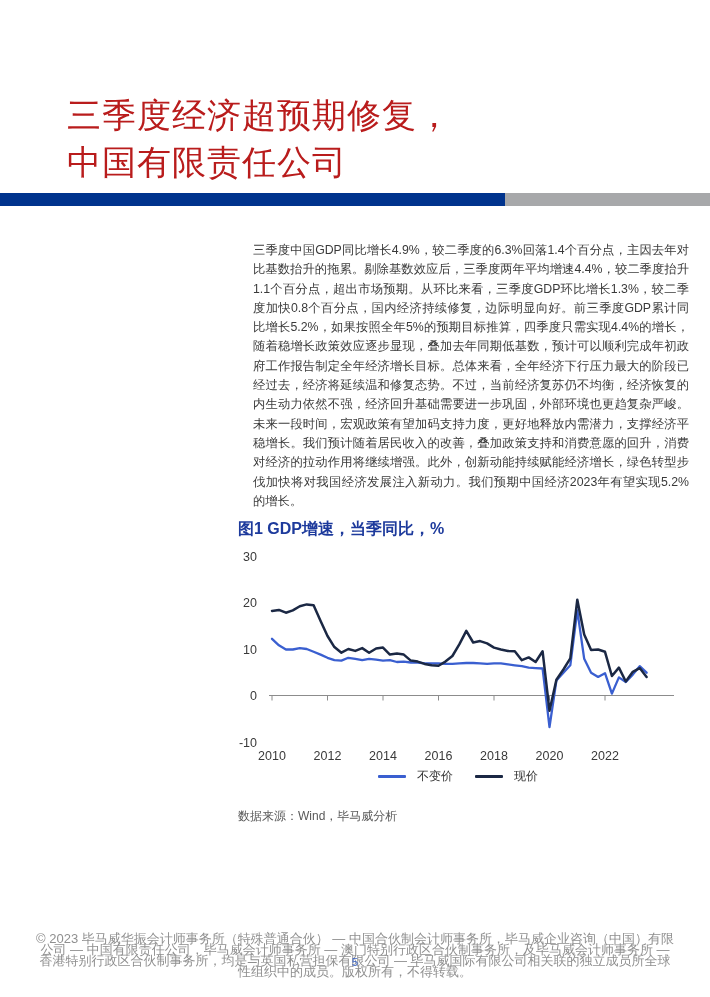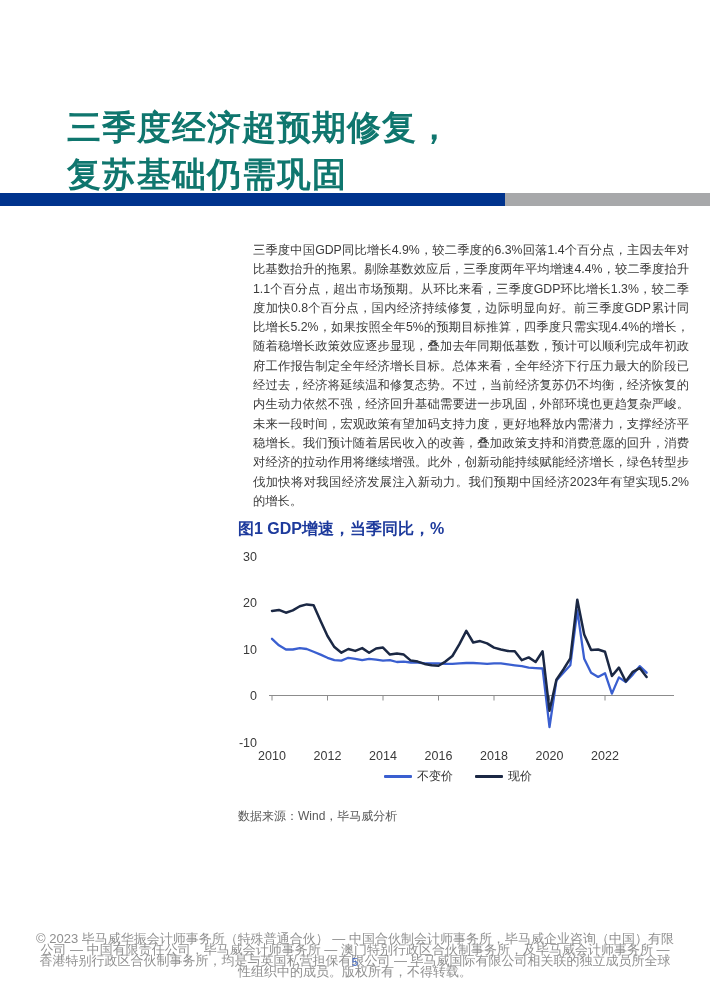--- a/index.html
+++ b/index.html
@@ -2,43 +2,43 @@
 <html><head>
 <meta charset="utf-8">
 <style>
   * { margin:0; padding:0; box-sizing:border-box; }
   html,body { background:#ffffff; }
   .page {
     position:relative; width:710px; height:997px; background:#ffffff;
     font-family:"Liberation Sans","DejaVu Sans",sans-serif; overflow:hidden;
   }
   .title {
-    position:absolute; left:67px; top:104px; width:560px;
-    color:#0f766e; font-weight:bold; font-size:34px; line-height:47px; letter-spacing:1px;
+    position:absolute; left:67px; top:92px; width:560px;
+    color:#b91c1c; font-weight:normal; font-size:34px; line-height:47px; letter-spacing:1px;
   }
   .title span { display:block; }
   .rule { position:absolute; left:0; top:193px; width:710px; height:13px; display:flex; }
   .rule-blue { width:505px; height:100%; background:#00338d; }
   .rule-gray { flex:1; height:100%; background:#a7a8aa; }
   .body-text {
     position:absolute; left:238px; top:241px; width:436px;
     font-size:12.3px; line-height:19.3px; color:#3a3a3a;
     text-align:justify; text-justify:inter-ideograph;margin-left:15px;
   }
   .fig-title {
     position:absolute; left:238px; top:519px;
     font-size:16px; font-weight:bold; color:#1d3a9c;
   }
   #chart-svg { position:absolute; left:0; top:0; pointer-events:none; }
   #chart-svg text { font-family:"Liberation Sans","DejaVu Sans",sans-serif; font-size:12.5px; fill:#3a3a3a; }
   .legend {
     position:absolute; left:238px; top:768px; width:440px;
     display:flex; justify-content:center; align-items:center; gap:22px;
   }
-  .legend-item { display:flex; align-items:center; gap:5px; font-size:12px; color:#333333; }
+  .legend-item { display:flex; align-items:center; gap:11px; font-size:12px; color:#333333; }
   .swatch { display:inline-block; width:28px; height:3px; border-radius:1px; }
   .swatch-constant { background:#3a5fd0; }
   .swatch-current { background:#1b2844; }
   .source {
     position:absolute; left:238px; top:808px;
     font-size:12px; color:#595959;
   }
   .footer {
     position:absolute; left:35px; top:933px; width:640px;
     font-size:13px; line-height:11px; color:#8f8f8f; text-align:center;
@@ -48,21 +48,21 @@
     text-align:center; font-size:11.5px; color:#3c64c4;
   }
 </style>
 </head>
 <body>
 
 <div class="page">
 
   <h1 class="title">
     <span>三季度经济超预期修复，</span>
-    <span>复苏基础仍需巩固</span>
+    <span>中国有限责任公司</span>
   </h1>
 
   <div class="rule">
     <div class="rule-blue"></div>
     <div class="rule-gray"></div>
   </div>
 
   <p class="body-text">三季度中国GDP同比增长4.9%，较二季度的6.3%回落1.4个百分点，主因去年对比基数抬升的拖累。剔除基数效应后，三季度两年平均增速4.4%，较二季度抬升1.1个百分点，超出市场预期。从环比来看，三季度GDP环比增长1.3%，较二季度加快0.8个百分点，国内经济持续修复，边际明显向好。前三季度GDP累计同比增长5.2%，如果按照全年5%的预期目标推算，四季度只需实现4.4%的增长，随着稳增长政策效应逐步显现，叠加去年同期低基数，预计可以顺利完成年初政府工作报告制定全年经济增长目标。总体来看，全年经济下行压力最大的阶段已经过去，经济将延续温和修复态势。不过，当前经济复苏仍不均衡，经济恢复的内生动力依然不强，经济回升基础需要进一步巩固，外部环境也更趋复杂严峻。未来一段时间，宏观政策有望加码支持力度，更好地释放内需潜力，支撑经济平稳增长。我们预计随着居民收入的改善，叠加政策支持和消费意愿的回升，消费对经济的拉动作用将继续增强。此外，创新动能持续赋能经济增长，绿色转型步伐加快将对我国经济发展注入新动力。我们预期中国经济2023年有望实现5.2%的增长。</p>
 
   <h2 class="fig-title">图1  GDP增速，当季同比，%</h2>

